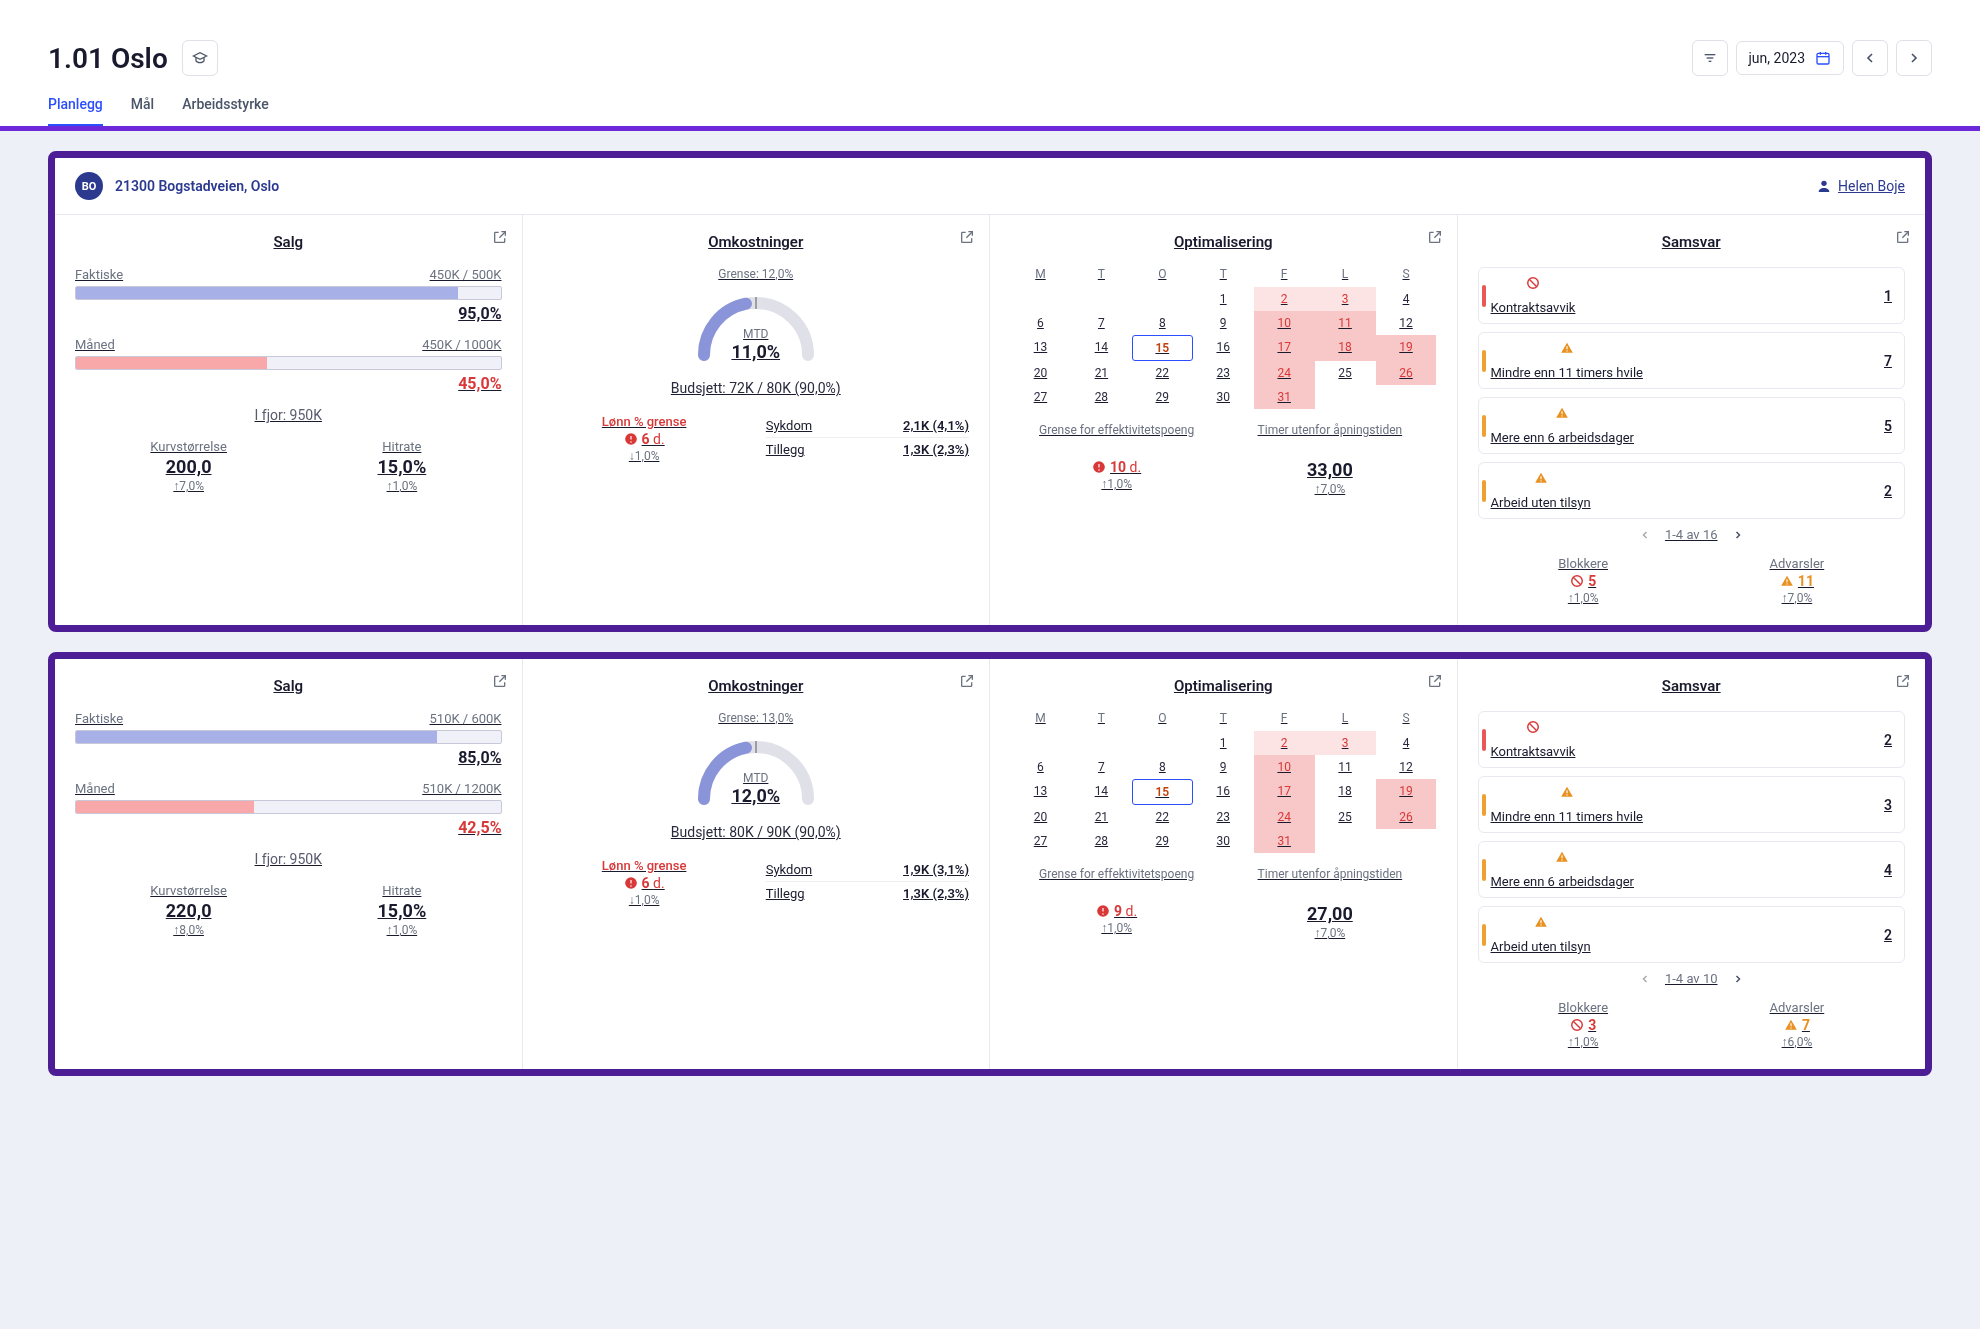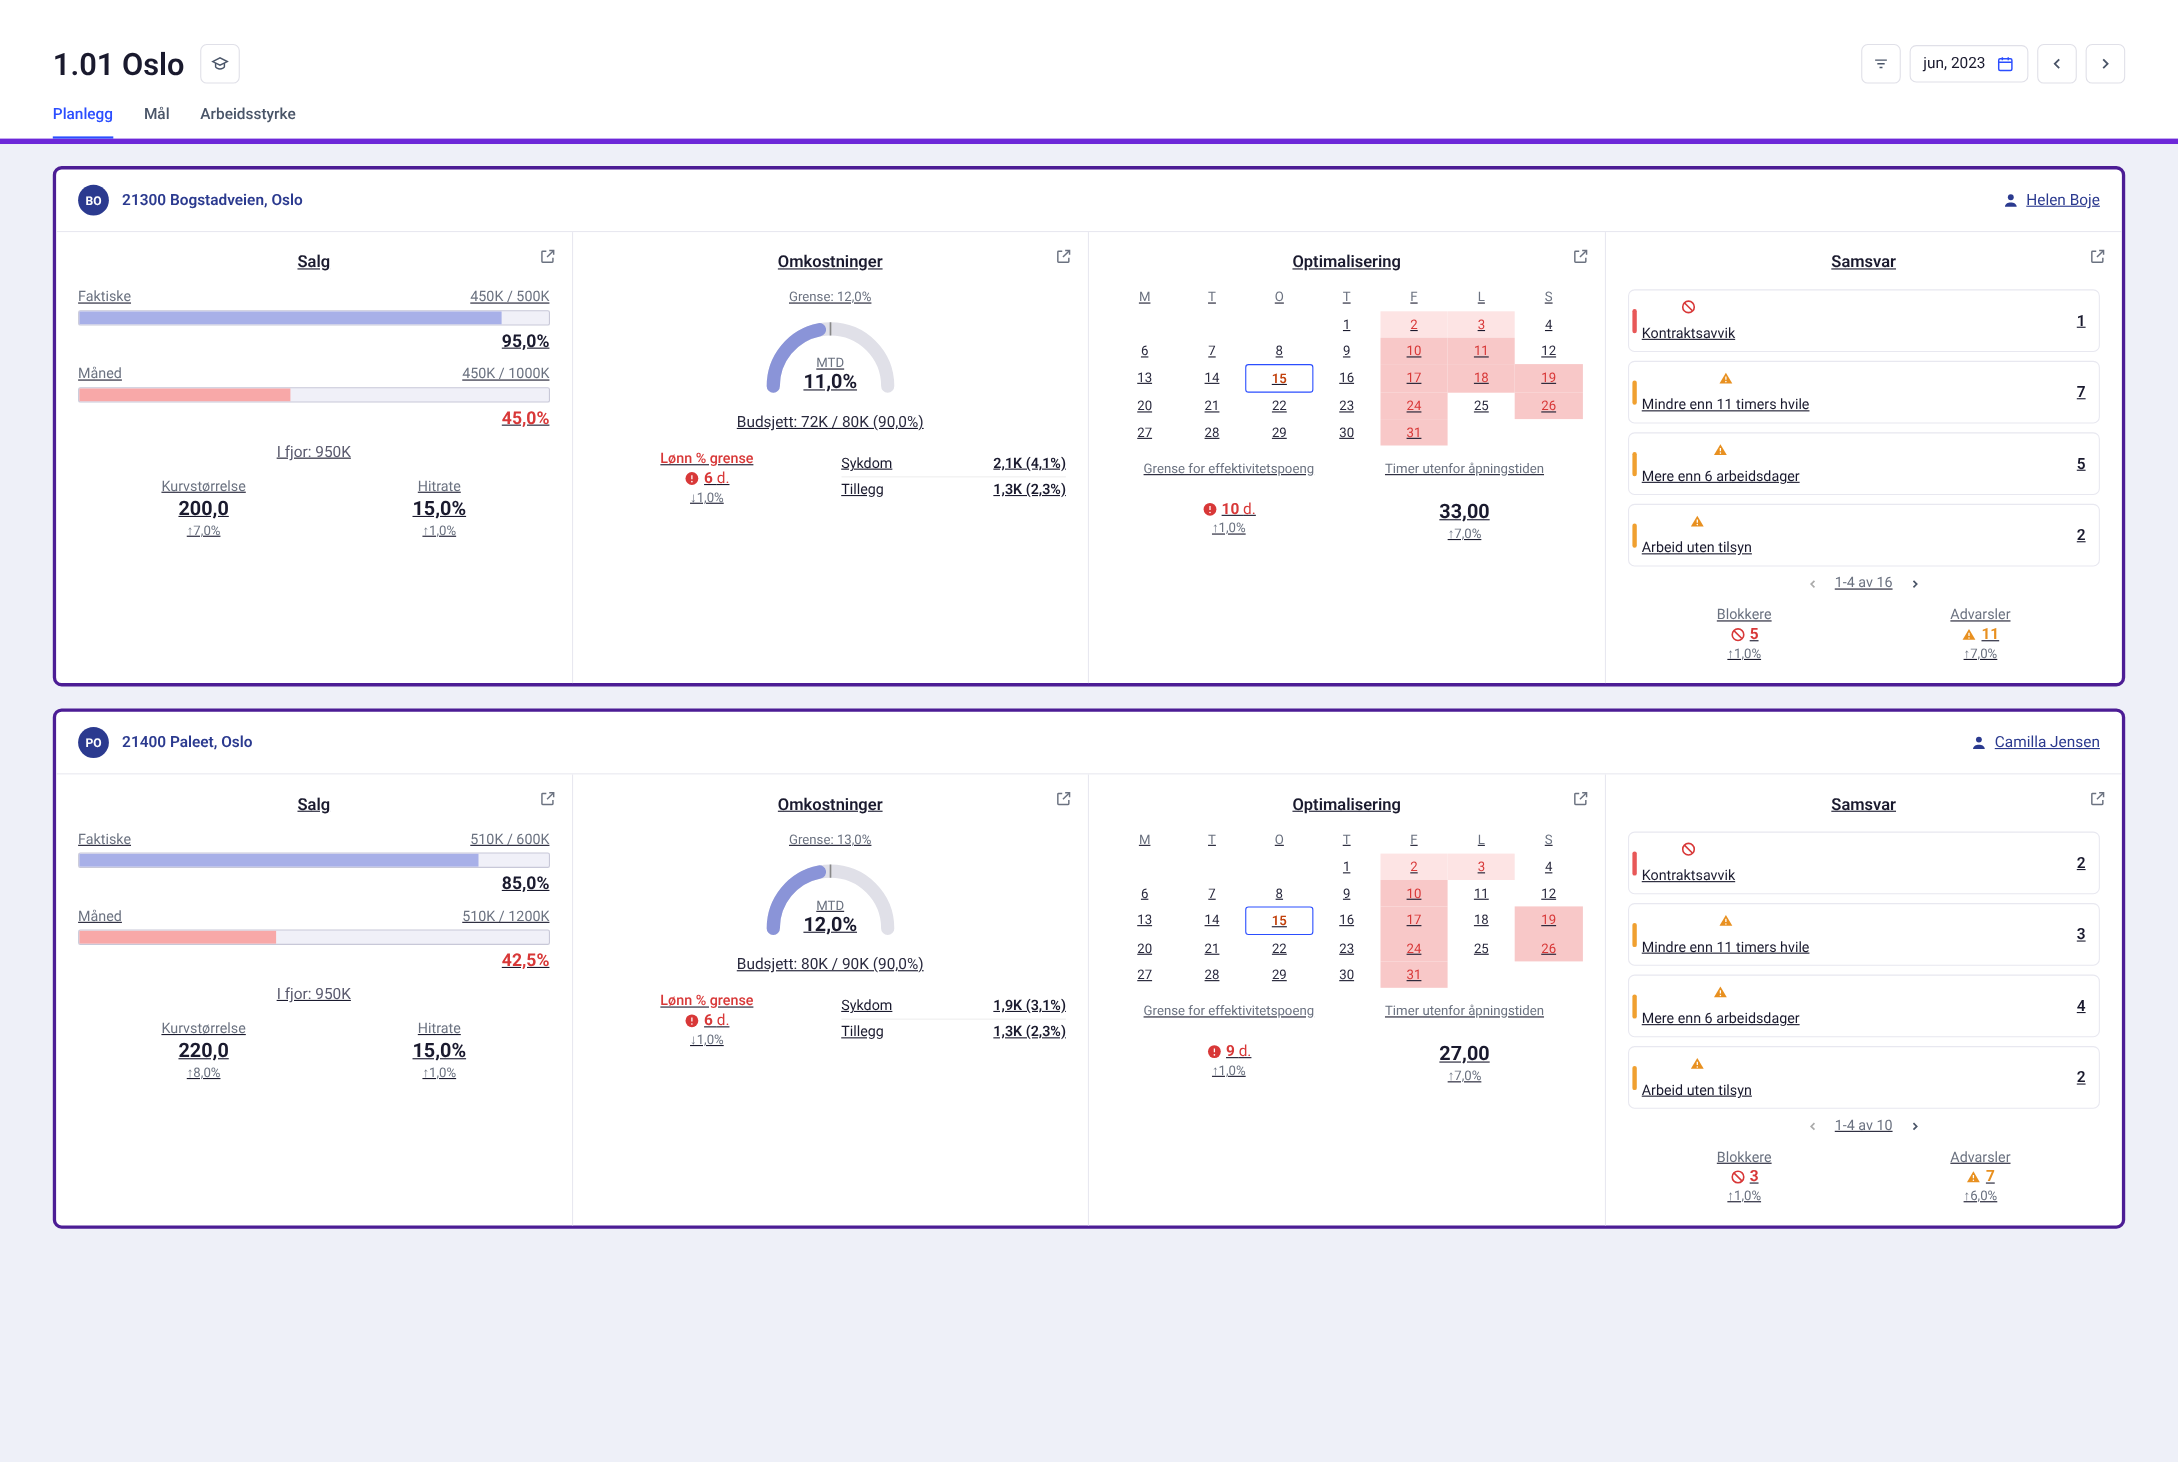--- a/index.html
+++ b/index.html
@@ -8,21 +8,21 @@
 .header { display: flex; justify-content: space-between; align-items: center; padding: 40px 48px 0; }
 .header-left { display: flex; align-items: center; gap: 14px; }
 .page-title { font-size: 28px; font-weight: 600; color: #1a1a2e; }
 .icon-btn { width: 36px; height: 36px; border: 1px solid #e0e0e8; border-radius: 6px; display: flex; align-items: center; justify-content: center; background: #fff; cursor: pointer; }
 .header-right { display: flex; gap: 8px; align-items: center; }
 .date-picker { display: flex; align-items: center; gap: 10px; border: 1px solid #e0e0e8; border-radius: 6px; padding: 8px 12px; background: #fff; }
 .tabs { display: flex; gap: 28px; padding: 20px 48px 0; border-bottom: 5px solid #6d28d9; }
 .tab { padding-bottom: 12px; color: #4a5568; font-weight: 500; cursor: pointer; border-bottom: 2px solid transparent; }
 .tab.active { color: #2b4eff; border-bottom-color: #2b4eff; }
 .content { padding: 20px 48px 40px; background: #eef0f8; }
-.store-card { background: #fff; border: 3px solid #4c1d95; border-radius: 8px; margin-bottom: 20px; }
+.store-card { background: #fff; border: 7px solid #4c1d95; border-radius: 8px; margin-bottom: 20px; }
 .store-header { display: flex; justify-content: space-between; align-items: center; padding: 14px 20px; border-bottom: 1px solid #e8e8f0; }
 .store-left { display: flex; align-items: center; gap: 12px; }
 .store-badge { width: 28px; height: 28px; border-radius: 50%; background: #2b3a8f; color: #fff; display: flex; align-items: center; justify-content: center; font-size: 11px; font-weight: 700; }
 .store-name { color: #2b3a8f; font-weight: 600; }
 .store-user { display: flex; align-items: center; gap: 6px; color: #2b3a8f; text-decoration: underline; cursor: pointer; }
 .panels { display: grid; grid-template-columns: 1fr 1fr 1fr 1fr; }
 .panel { padding: 18px 20px 20px; border-right: 1px solid #e8e8f0; position: relative; text-decoration: underline; }
 .panel:last-child { border-right: none; }
 .panel-title { text-align: center; font-weight: 600; font-size: 15px; margin-bottom: 16px; }
 .ext-icon { position: absolute; top: 14px; right: 14px; color: #6b7280; cursor: pointer; }
@@ -411,33 +411,20 @@
                 </svg>
                 <span class="orange-text">11</span>
               </div>
       <div class="stat-delta">↑7,0%</div>
     </div>
   </div>
         </div>
       </div>
     </div>
     <div class="store-card">
-      <div class="store-header">
-    <div class="store-left">
-      <div class="store-badge">PO</div>
-      <div class="store-name">21400 Paleet, Oslo</div>
-    </div>
-    <div class="store-user">
-          <svg width="16" height="16" viewBox="0 0 24 24" fill="#2b3a8f">
-            <circle cx="12" cy="8" r="4"></circle>
-            <path d="M4 21c0-4 4-6 8-6s8 2 8 6"></path>
-          </svg>
-          <span>Camilla Jensen</span>
-        </div>
-  </div>
       <div class="panels">
         <div class="panel">
     <div class="ext-icon">
             <svg class="icon-sm" viewBox="0 0 24 24" fill="none" stroke="#6b7280" stroke-width="2">
               <path d="M14 4h6v6"></path>
               <path d="M20 4l-9 9"></path>
               <path d="M19 14v5a1 1 0 01-1 1H5a1 1 0 01-1-1V6a1 1 0 011-1h5"></path>
             </svg>
           </div>
     <div class="panel-title">Salg</div>

